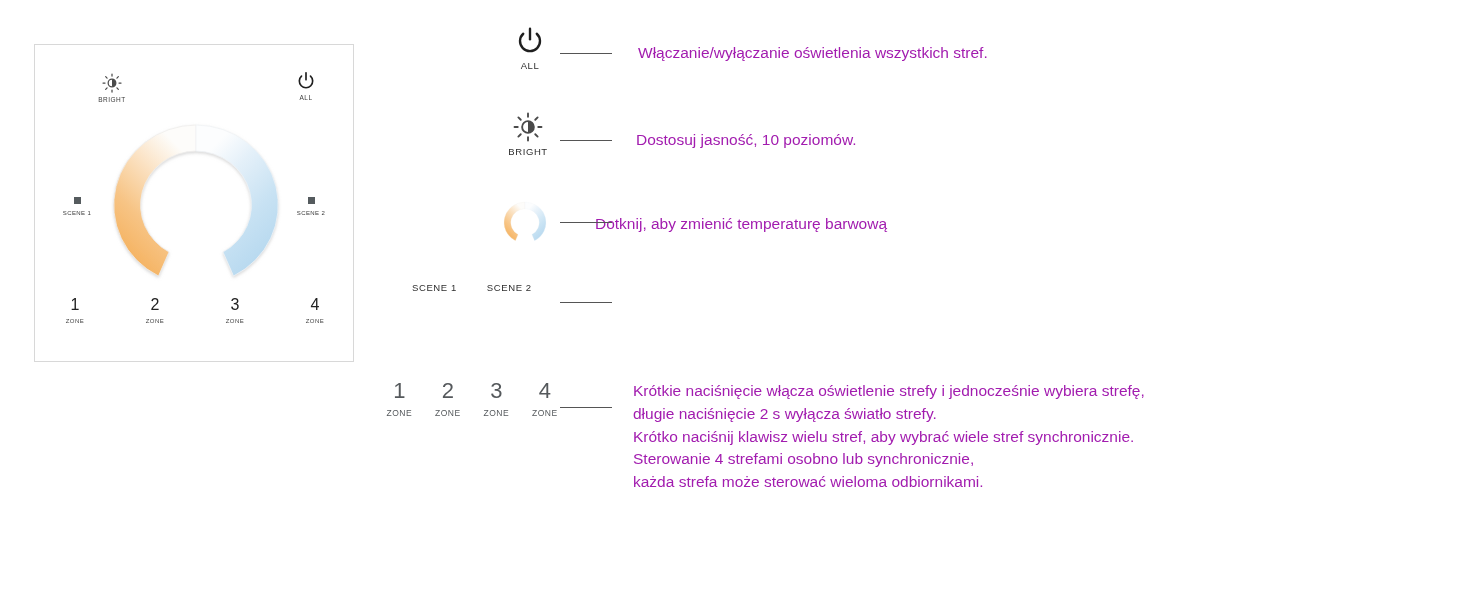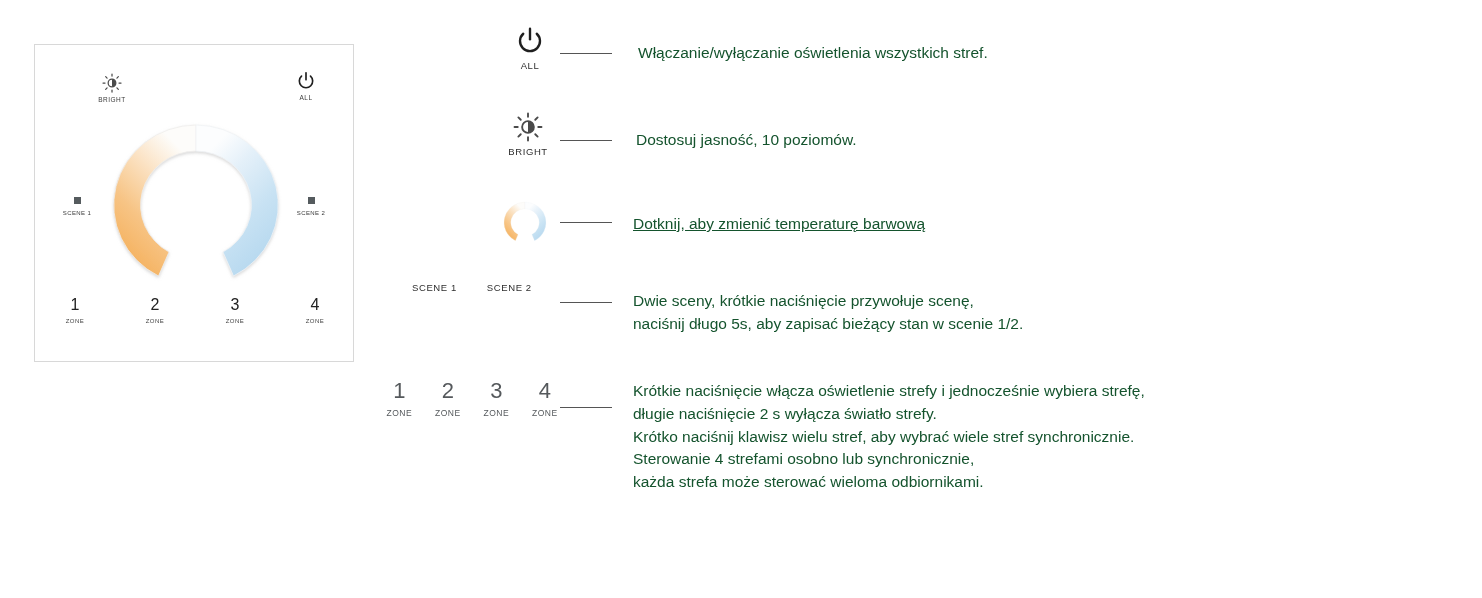--- a/index.html
+++ b/index.html
@@ -124,21 +124,21 @@
     flex: 0 0 190px;
   }
   .legend-rule {
     position: absolute;
     height: 0;
     border-top: 1px solid #555;
     width: 52px;
   }
   .legend-text {
     font-size: 15.5px;
-    color: #14532d;
+    color: #a21caf;
     line-height: 1.47;
     white-space: pre;
     font-family: "Liberation Sans", sans-serif;
   }
 
   .lg-cap {
     font-size: 9.5px;
     letter-spacing: .6px;
     color: #2e2e2e;
     text-align: center;
@@ -333,39 +333,37 @@
               <stop offset="78%" stop-color="#e8f2fa"></stop>
               <stop offset="100%" stop-color="#fcfdfe"></stop>
             </linearGradient>
           </defs>
           <path d="M 90 7 A 83 80 0 0 0 52.5 158 L 63 134 A 56 54 0 0 1 90 33 Z" fill="url(#gradWarm2)" stroke="#f0efed" stroke-width="1"></path>
           <path d="M 90 7 A 83 80 0 0 1 127.5 158 L 117 134 A 56 54 0 0 0 90 33 Z" fill="url(#gradCool2)" stroke="#f1f4f6" stroke-width="1"></path>
         </svg>
       </div>
       <div class="legend-rule" style="left:190px; top:22px;"></div>
     </div>
-    <div class="legend-text" style="margin-left:73px; margin-top:13px;text-decoration:underline;">Dotknij, aby zmienić temperaturę barwową</div>
+    <div class="legend-text" style="margin-left:35px; margin-top:13px;">Dotknij, aby zmienić temperaturę barwową</div>
   </div>
 
   <div class="legend-row" id="legend-row-scene">
     <div class="legend-icon-col">
       <div class="scene-pair">
         <div class="item">
           <span class="sq"></span>
           <div class="lg-cap">SCENE 1</div>
         </div>
         <div class="item">
           <span class="sq"></span>
           <div class="lg-cap">SCENE 2</div>
         </div>
       </div>
       <div class="legend-rule" style="left:190px; top:24px;"></div>
     </div>
-    <div class="legend-text" style="margin-left:73px; margin-top:12px;">Dwie sceny, krótkie naciśnięcie przywołuje scenę,
-naciśnij długo 5s, aby zapisać bieżący stan w scenie 1/2.</div>
   </div>
 
   <div class="legend-row" id="legend-row-zone">
     <div class="legend-icon-col">
       <div class="zone-pair">
         <div class="item">
           <div class="num">1</div>
           <div class="cap">ZONE</div>
         </div>
         <div class="item">

